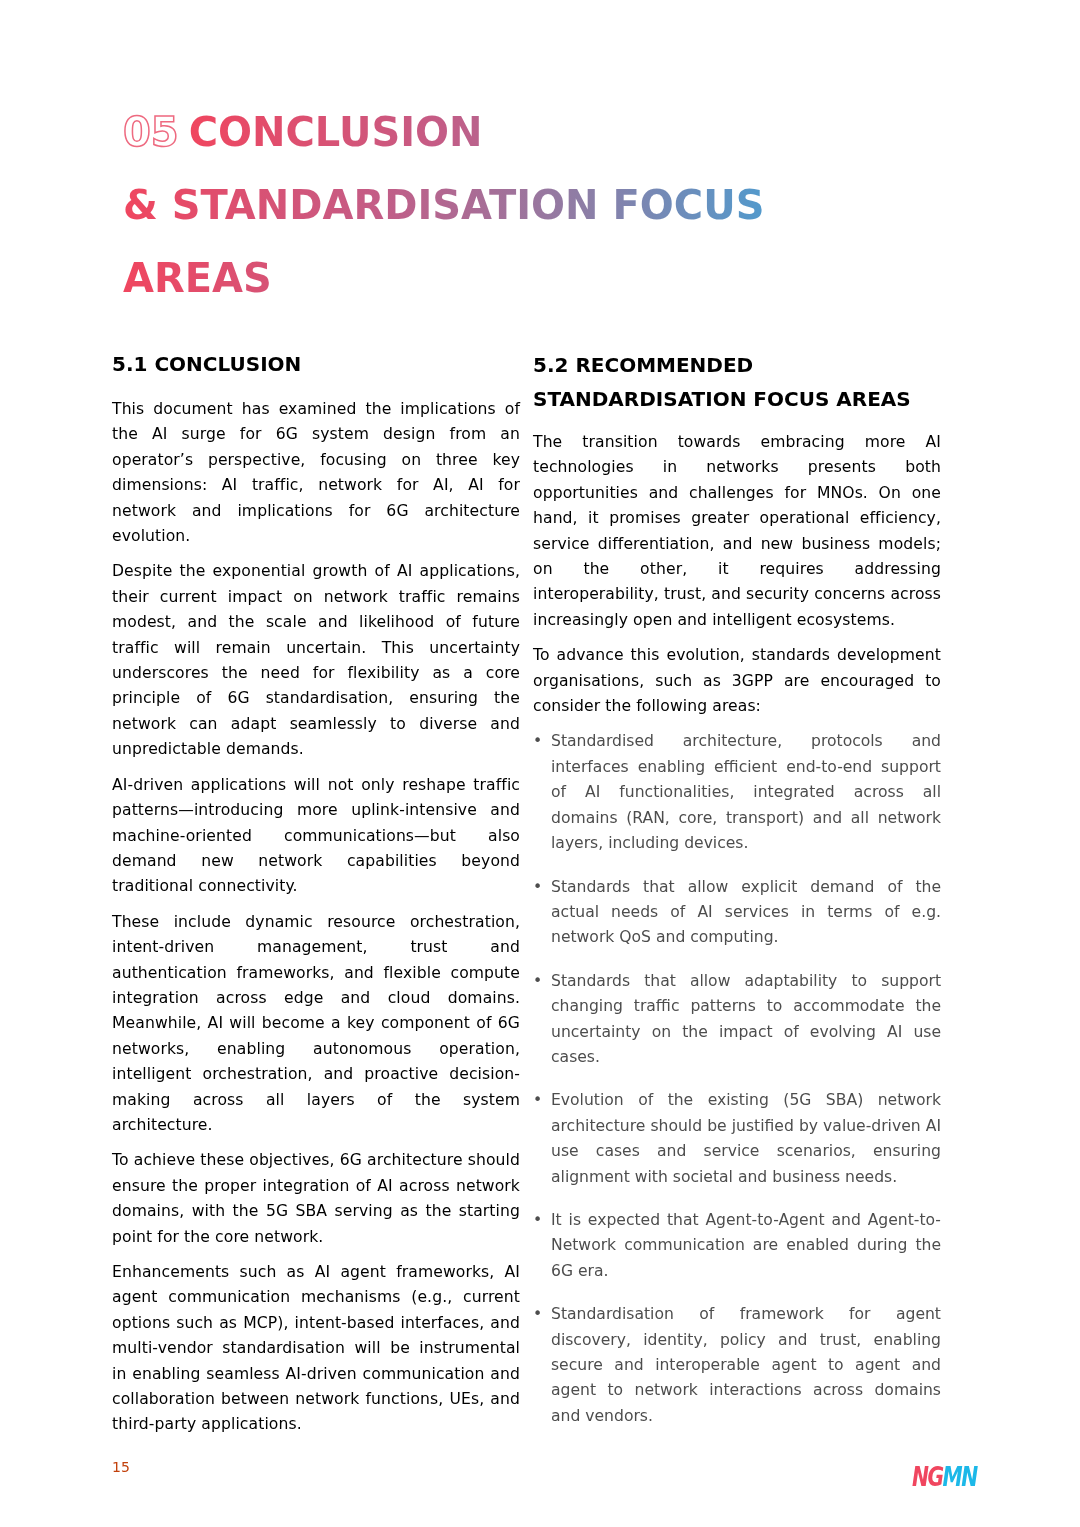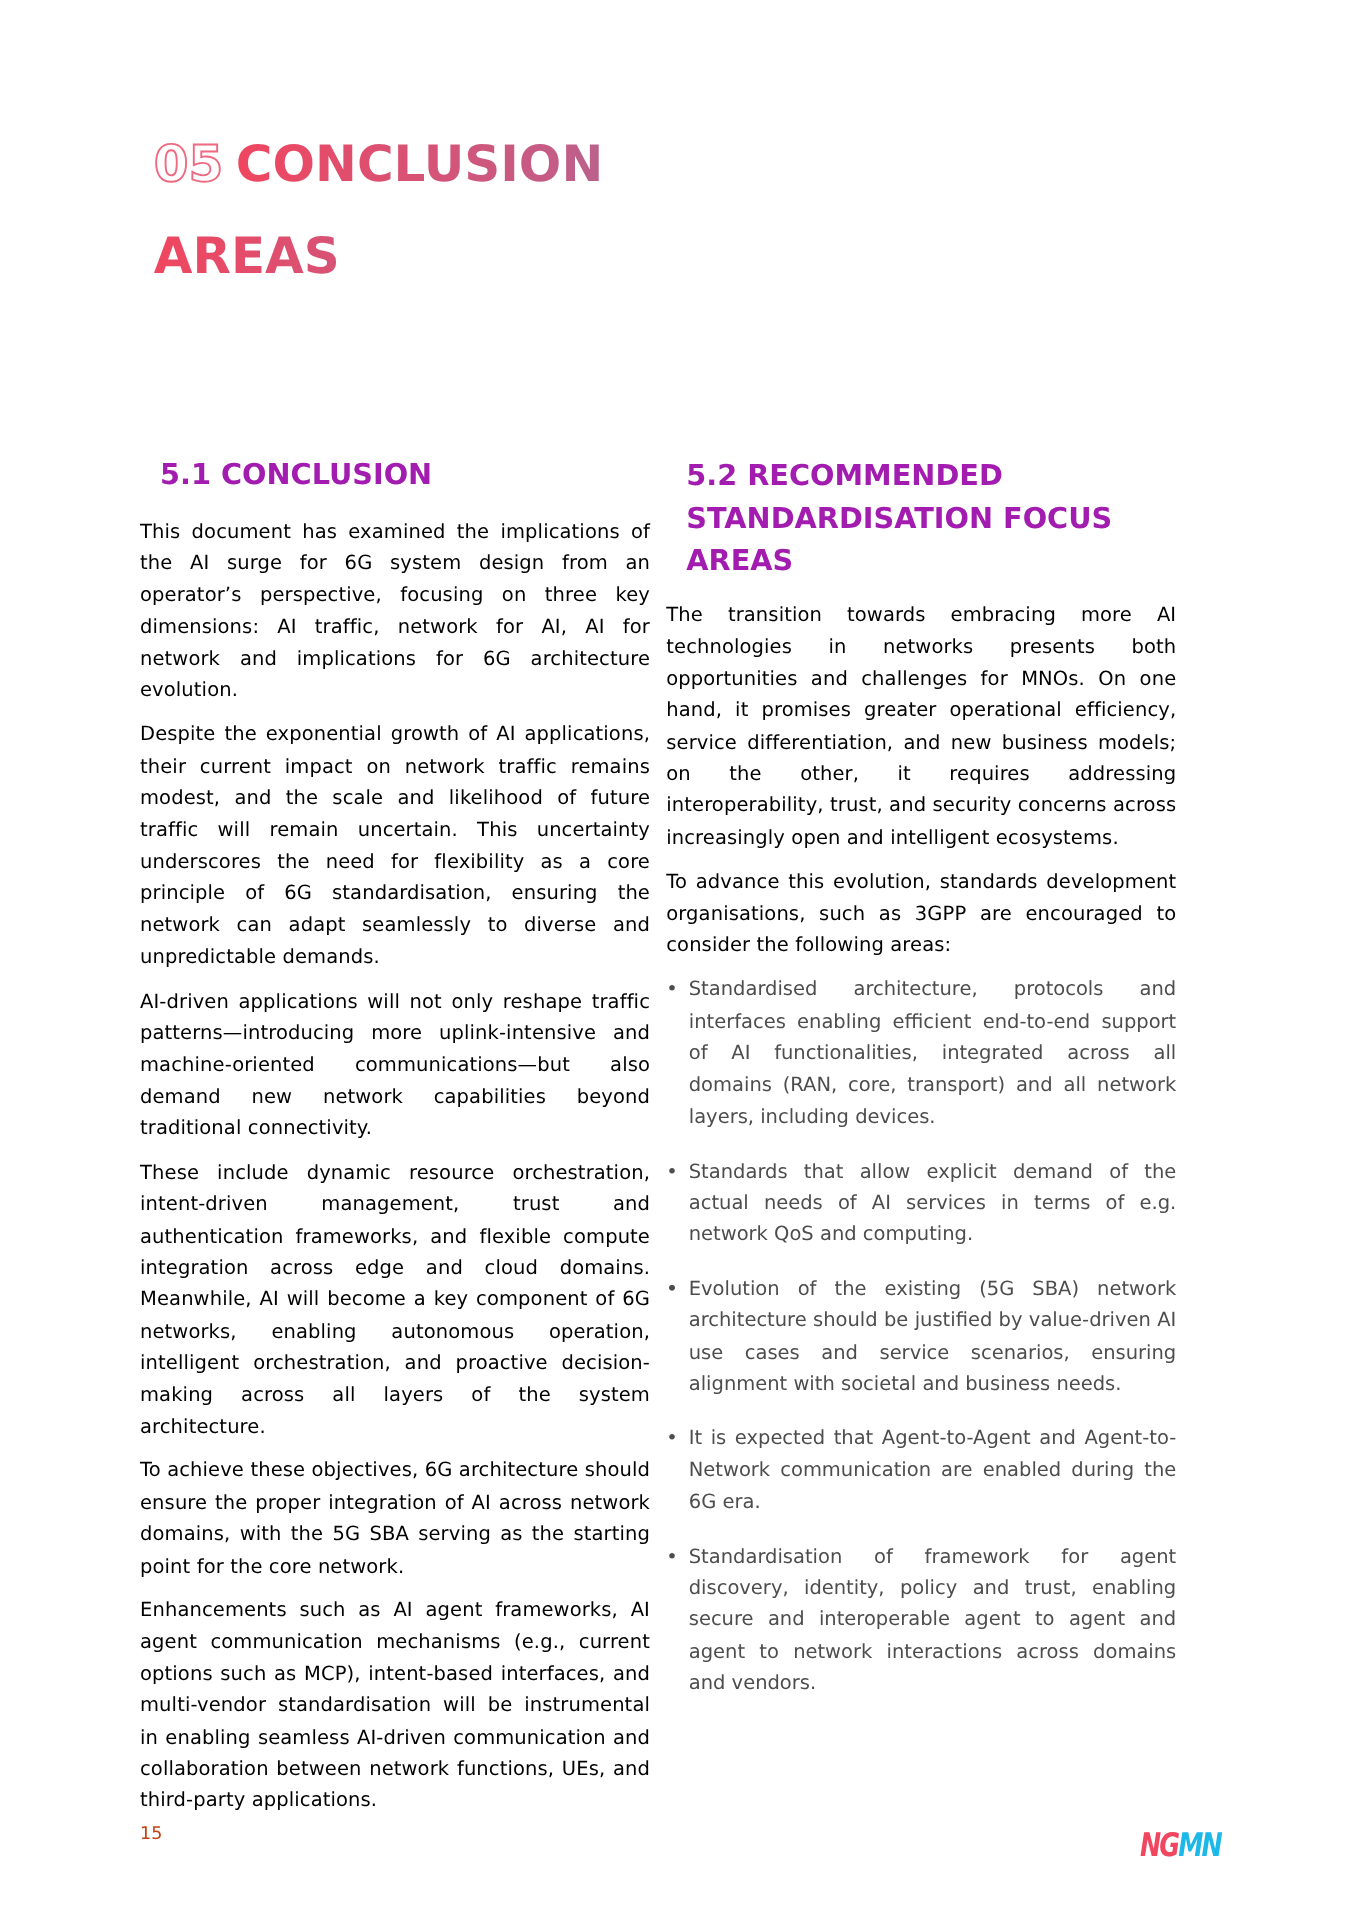--- a/index.html
+++ b/index.html
@@ -27,22 +27,22 @@
       -webkit-text-stroke: 1.5px #ee6a80;
       font-weight: bold;
       margin-right: 10px;
     }
     .col {
       position: absolute; top: 348px; width: 408px;
     }
     .col-left { left: 112px; }
     .col-right { left: 533px; }
     h2 {
-      margin: 16px; font-family: "DejaVu Sans", sans-serif; font-weight: bold;
-      font-size: 23px; line-height: 33px; color: #a21caf;
+      margin: 0; font-family: "DejaVu Sans", sans-serif; font-weight: bold;
+      font-size: 20px; line-height: 33px; color: #000000;
     }
     .col-left h2 { margin-bottom: 16px; }
     .col-right h2 { margin-bottom: 14px; line-height: 34px; }
     p {
       margin: 0 0 10px 0; font-size: 15.6px; line-height: 25.4px;
       text-align: justify; color: #000000; letter-spacing: 0.1px;
     }
     ul { list-style: none; margin: 0; padding: 0; }
     li {
       position: relative; padding-left: 18px; margin-bottom: 18px;
@@ -62,41 +62,42 @@
     .logo .ng { color: #f0465f; }
     .logo .mn { color: #1cb8e8; }
   </style>
 </head>
 <body>
 
 <h1 class="title">
   <span class="line line1">
     <span class="num-outline">05</span><span class="grad">CONCLUSION</span>
   </span>
+  <span class="line line2"><span class="grad">&amp; STANDARDISATION FOCUS</span></span>
   <span class="line line3"><span class="grad">AREAS</span></span>
 </h1>
 
 <section class="col col-left">
   <h2>5.1 CONCLUSION</h2>
   <p>This document has examined the implications of the AI surge for 6G system design from an operator’s perspective, focusing on three key dimensions: AI traffic, network for AI, AI for network and implications for 6G architecture evolution.</p>
   <p>Despite the exponential growth of AI applications, their current impact on network traffic remains modest, and the scale and likelihood of future traffic will remain uncertain. This uncertainty underscores the need for flexibility as a core principle of 6G standardisation, ensuring the network can adapt seamlessly to diverse and unpredictable demands.</p>
   <p>AI-driven applications will not only reshape traffic patterns—introducing more uplink-intensive and machine-oriented communications—but also demand new network capabilities beyond traditional connectivity.</p>
   <p>These include dynamic resource orchestration, intent-driven management, trust and authentication frameworks, and flexible compute integration across edge and cloud domains. Meanwhile, AI will become a key component of 6G networks, enabling autonomous operation, intelligent orchestration, and proactive decision-making across all layers of the system architecture.</p>
   <p>To achieve these objectives, 6G architecture should ensure the proper integration of AI across network domains, with the 5G SBA serving as the starting point for the core network.</p>
   <p>Enhancements such as AI agent frameworks, AI agent communication mechanisms (e.g., current options such as MCP), intent-based interfaces, and multi-vendor standardisation will be instrumental in enabling seamless AI-driven communication and collaboration between network functions, UEs, and third-party applications.</p>
 </section>
 
 <section class="col col-right">
   <h2>5.2 RECOMMENDED STANDARDISATION FOCUS AREAS</h2>
   <p>The transition towards embracing more AI technologies in networks presents both opportunities and challenges for MNOs. On one hand, it promises greater operational efficiency, service differentiation, and new business models; on the other, it requires addressing interoperability, trust, and security concerns across increasingly open and intelligent ecosystems.</p>
   <p>To advance this evolution, standards development organisations, such as 3GPP are encouraged to consider the following areas:</p>
   <ul>
     <li><span class="bullet">•</span><span>Standardised architecture, protocols and interfaces enabling efficient end-to-end support of AI functionalities, integrated across all domains (RAN, core, transport) and all network layers, including devices.</span></li>
     <li><span class="bullet">•</span><span>Standards that allow explicit demand of the actual needs of AI services in terms of e.g. network QoS and computing.</span></li>
-    <li><span class="bullet">•</span></li>
+    <li><span class="bullet">•</span><span>Standards that allow adaptability to support changing traffic patterns to accommodate the uncertainty on the impact of evolving AI use cases.</span></li>
     <li><span class="bullet">•</span><span>Evolution of the existing (5G SBA) network architecture should be justified by value-driven AI use cases and service scenarios, ensuring alignment with societal and business needs.</span></li>
     <li><span class="bullet">•</span><span>It is expected that Agent-to-Agent and Agent-to-Network communication are enabled during the 6G era.</span></li>
     <li><span class="bullet">•</span><span>Standardisation of framework for agent discovery, identity, policy and trust, enabling secure and interoperable agent to agent and agent to network interactions across domains and vendors.</span></li>
   </ul>
 </section>
 
 <div class="page-number">15</div>
 
 <div class="logo">
   <span class="ng">NG</span><span class="mn">MN</span>

